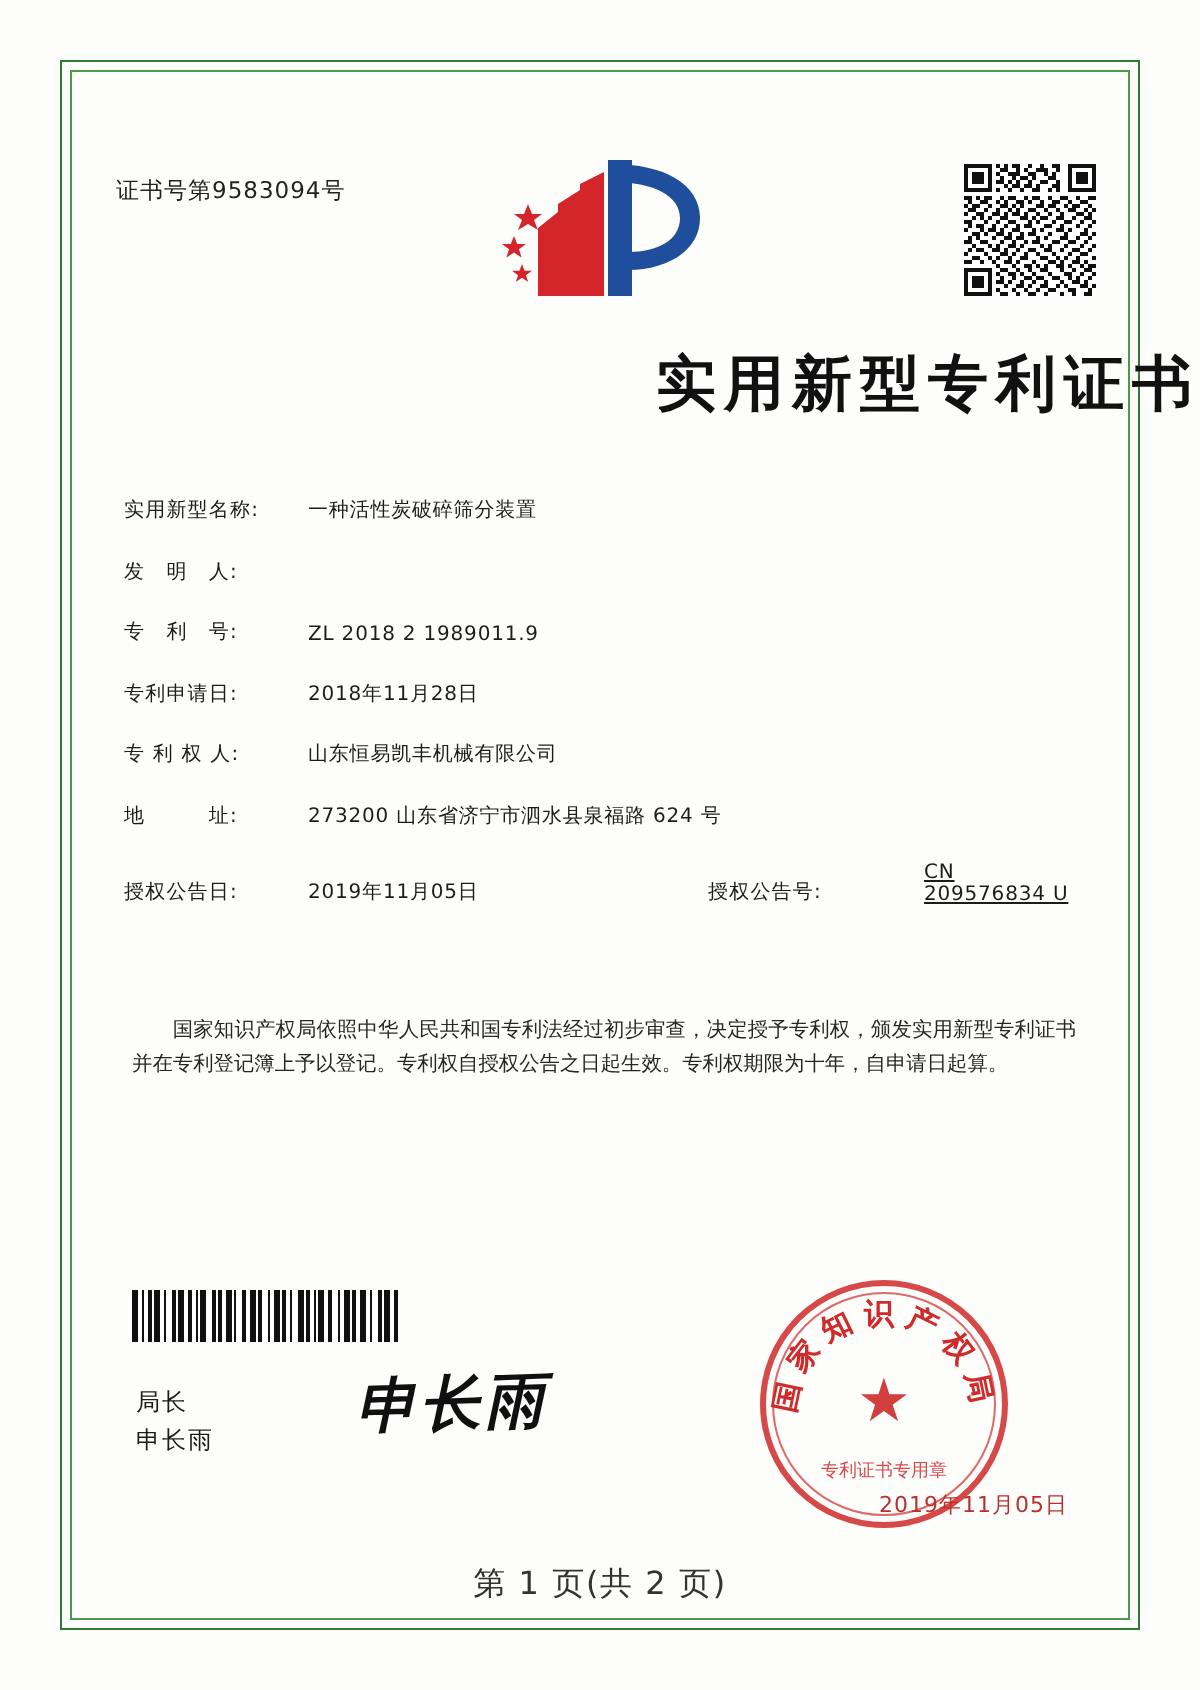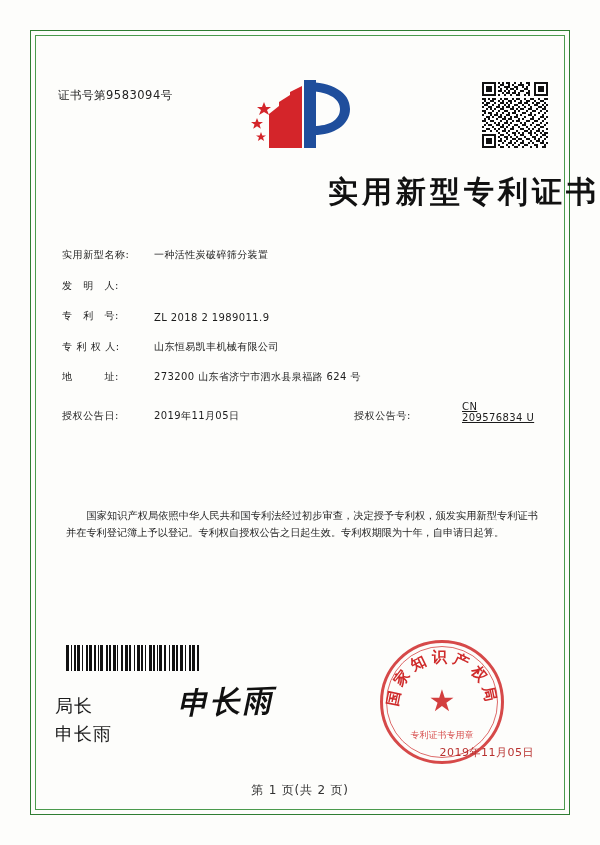--- a/index.html
+++ b/index.html
@@ -187,23 +187,23 @@
     right: 0;
     bottom: 22px;
     text-align: center;
     color: #cf2b2b;
     font-size: 9px;
     opacity: 0.85;
   }
 
   .signer {
     position: absolute;
-    left: 55px;
+    left: 68px;
     top: 692px;
-    font-size: 18px;
+    font-size: 12px;
     line-height: 1.55;
     color: #1c1c1c;
     letter-spacing: 1px;
   }
   .signature {
     position: absolute;
     left: 178px;
     top: 682px;
     font-family: "DejaVu Serif", "Liberation Serif", serif;
     font-size: 30px;
@@ -222,21 +222,21 @@
     color: #b8312f;
     letter-spacing: 0.5px;
   }
 
   .page-num {
     position: absolute;
     left: 0;
     right: 0;
     top: 782px;
     text-align: center;
-    font-size: 12px;
+    font-size: 16px;
     color: #333;
     letter-spacing: 0.8px;
   }
 
   .footer-note {
     position: absolute;
     left: 0;
     right: 0;
     top: 822px;
     text-align: center;
@@ -576,20 +576,24 @@
       <div class="field-value">一种活性炭破碎筛分装置</div>
     </div>
     <div class="field-row">
       <div class="field-label">发　明　人:</div>
     </div>
     <div class="field-row">
       <div class="field-label">专　利　号:</div>
       <div class="field-value">ZL 2018 2 1989011.9</div>
     </div>
     <div class="field-row">
+      <div class="field-label">专利申请日:</div>
+      <div class="field-value">2018年11月28日</div>
+    </div>
+    <div class="field-row">
       <div class="field-label">专 利 权 人:</div>
       <div class="field-value">山东恒易凯丰机械有限公司</div>
     </div>
     <div class="field-row">
       <div class="field-label">地　　　址:</div>
       <div class="field-value">273200 山东省济宁市泗水县泉福路 624 号</div>
     </div>
     <div class="field-row pair">
       <div class="field-label">授权公告日:</div>
       <div class="field-value">2019年11月05日</div>

